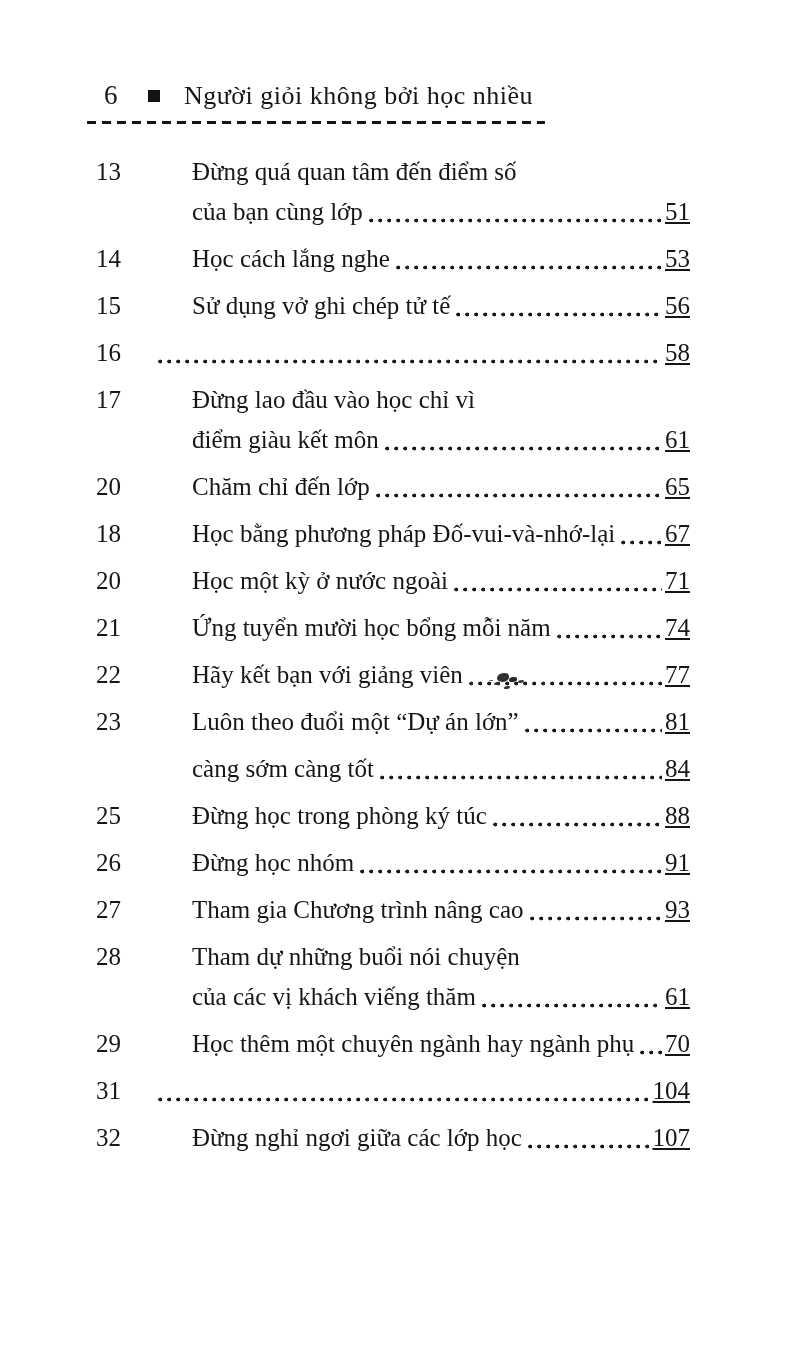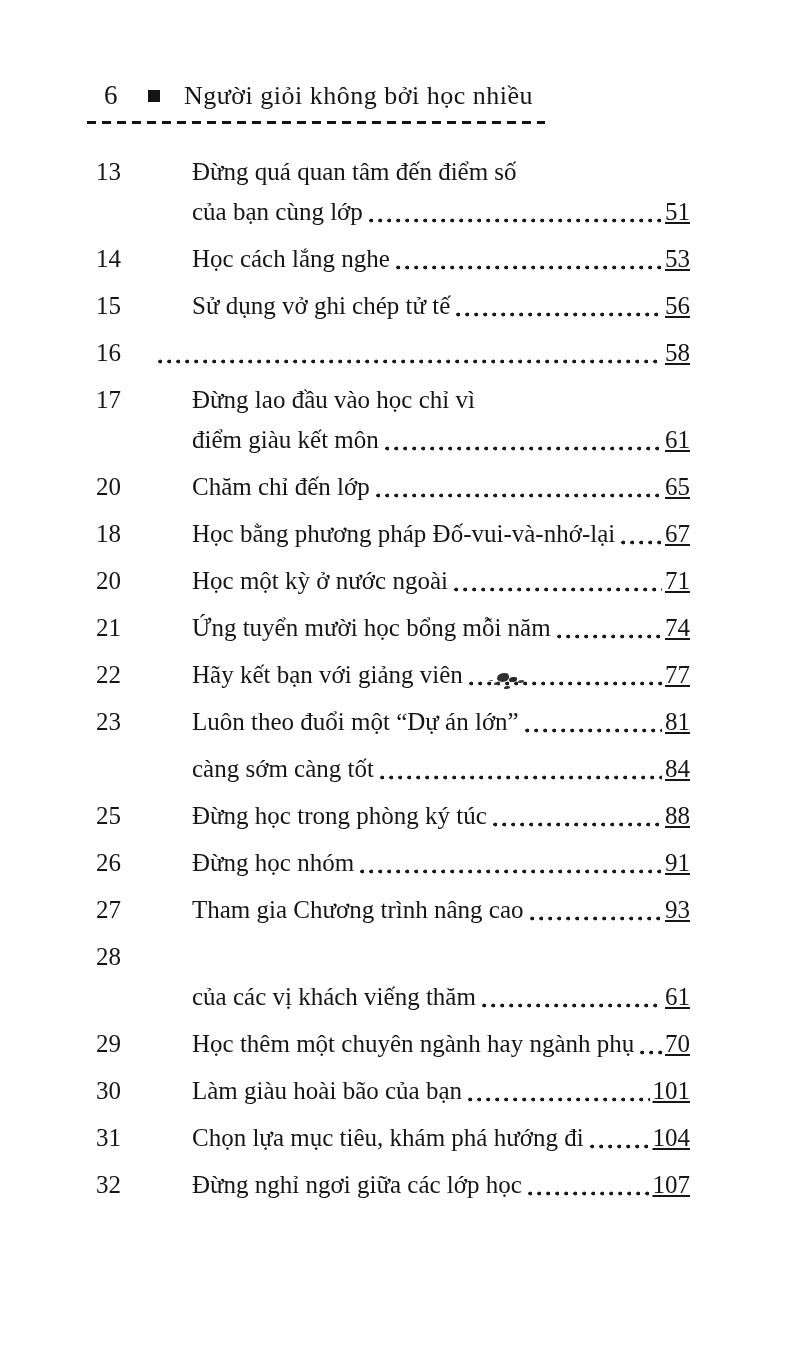--- a/index.html
+++ b/index.html
@@ -249,48 +249,40 @@
         <div class="row">
           <span class="num">27</span>
           <span class="title">Tham gia Chương trình nâng cao</span>
           <span class="leader"></span>
           <span class="pagenum">93</span>
         </div>
       </div>
       <div class="entry">
         <div class="row">
           <span class="num">28</span>
+          <span class="title">Tham dự những buổi nói chuyện</span>
         </div>
         <div class="row">
           <span class="num"></span>
           <span class="title">của các vị khách viếng thăm</span>
           <span class="leader"></span>
           <span class="pagenum">61</span>
         </div>
       </div>
       <div class="entry">
         <div class="row">
           <span class="num">29</span>
           <span class="title">Học thêm một chuyên ngành hay ngành phụ</span>
           <span class="leader"></span>
           <span class="pagenum">70</span>
         </div>
       </div>
       <div class="entry">
         <div class="row">
-          <span class="num">30</span>
-          <span class="title">Làm giàu hoài bão của bạn</span>
-          <span class="leader"></span>
-          <span class="pagenum">101</span>
-        </div>
-      </div>
-      <div class="entry">
-        <div class="row">
           <span class="num">31</span>
-          <span class="title">Chọn lựa mục tiêu, khám phá hướng đi</span>
           <span class="leader"></span>
           <span class="pagenum">104</span>
         </div>
       </div>
       <div class="entry">
         <div class="row">
           <span class="num">32</span>
           <span class="title">Đừng nghỉ ngơi giữa các lớp học</span>
           <span class="leader"></span>
           <span class="pagenum">107</span>

